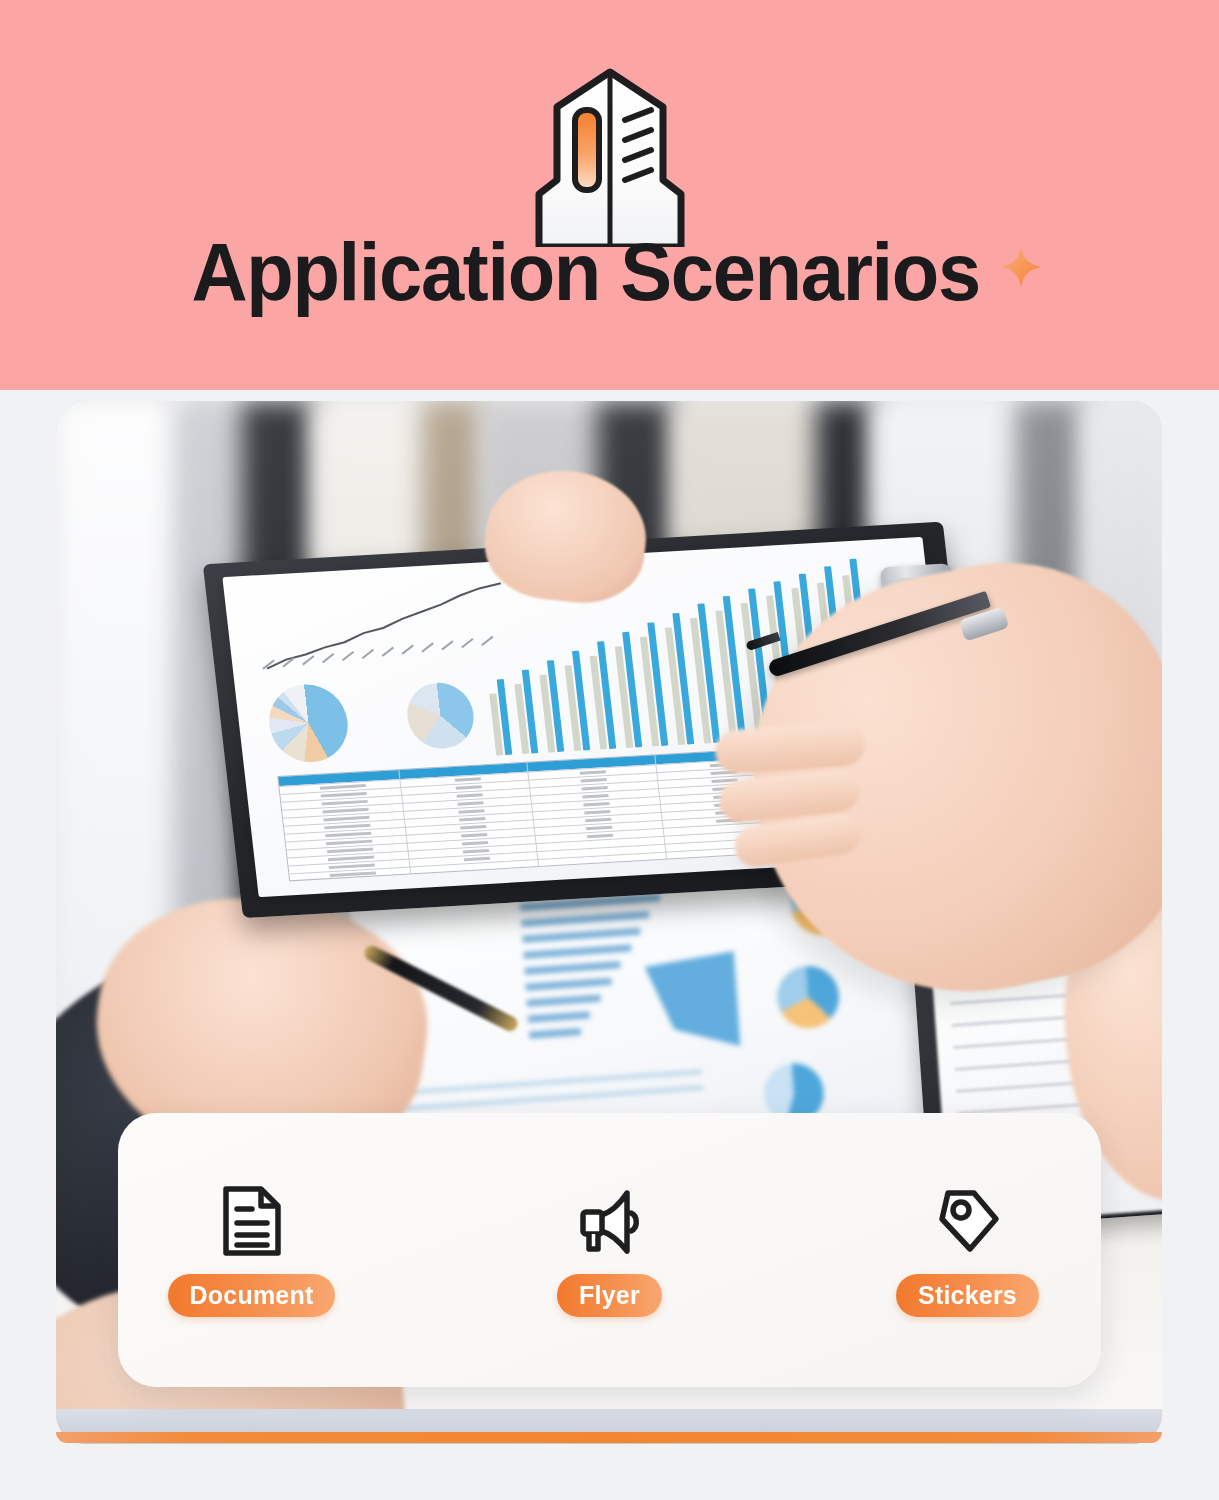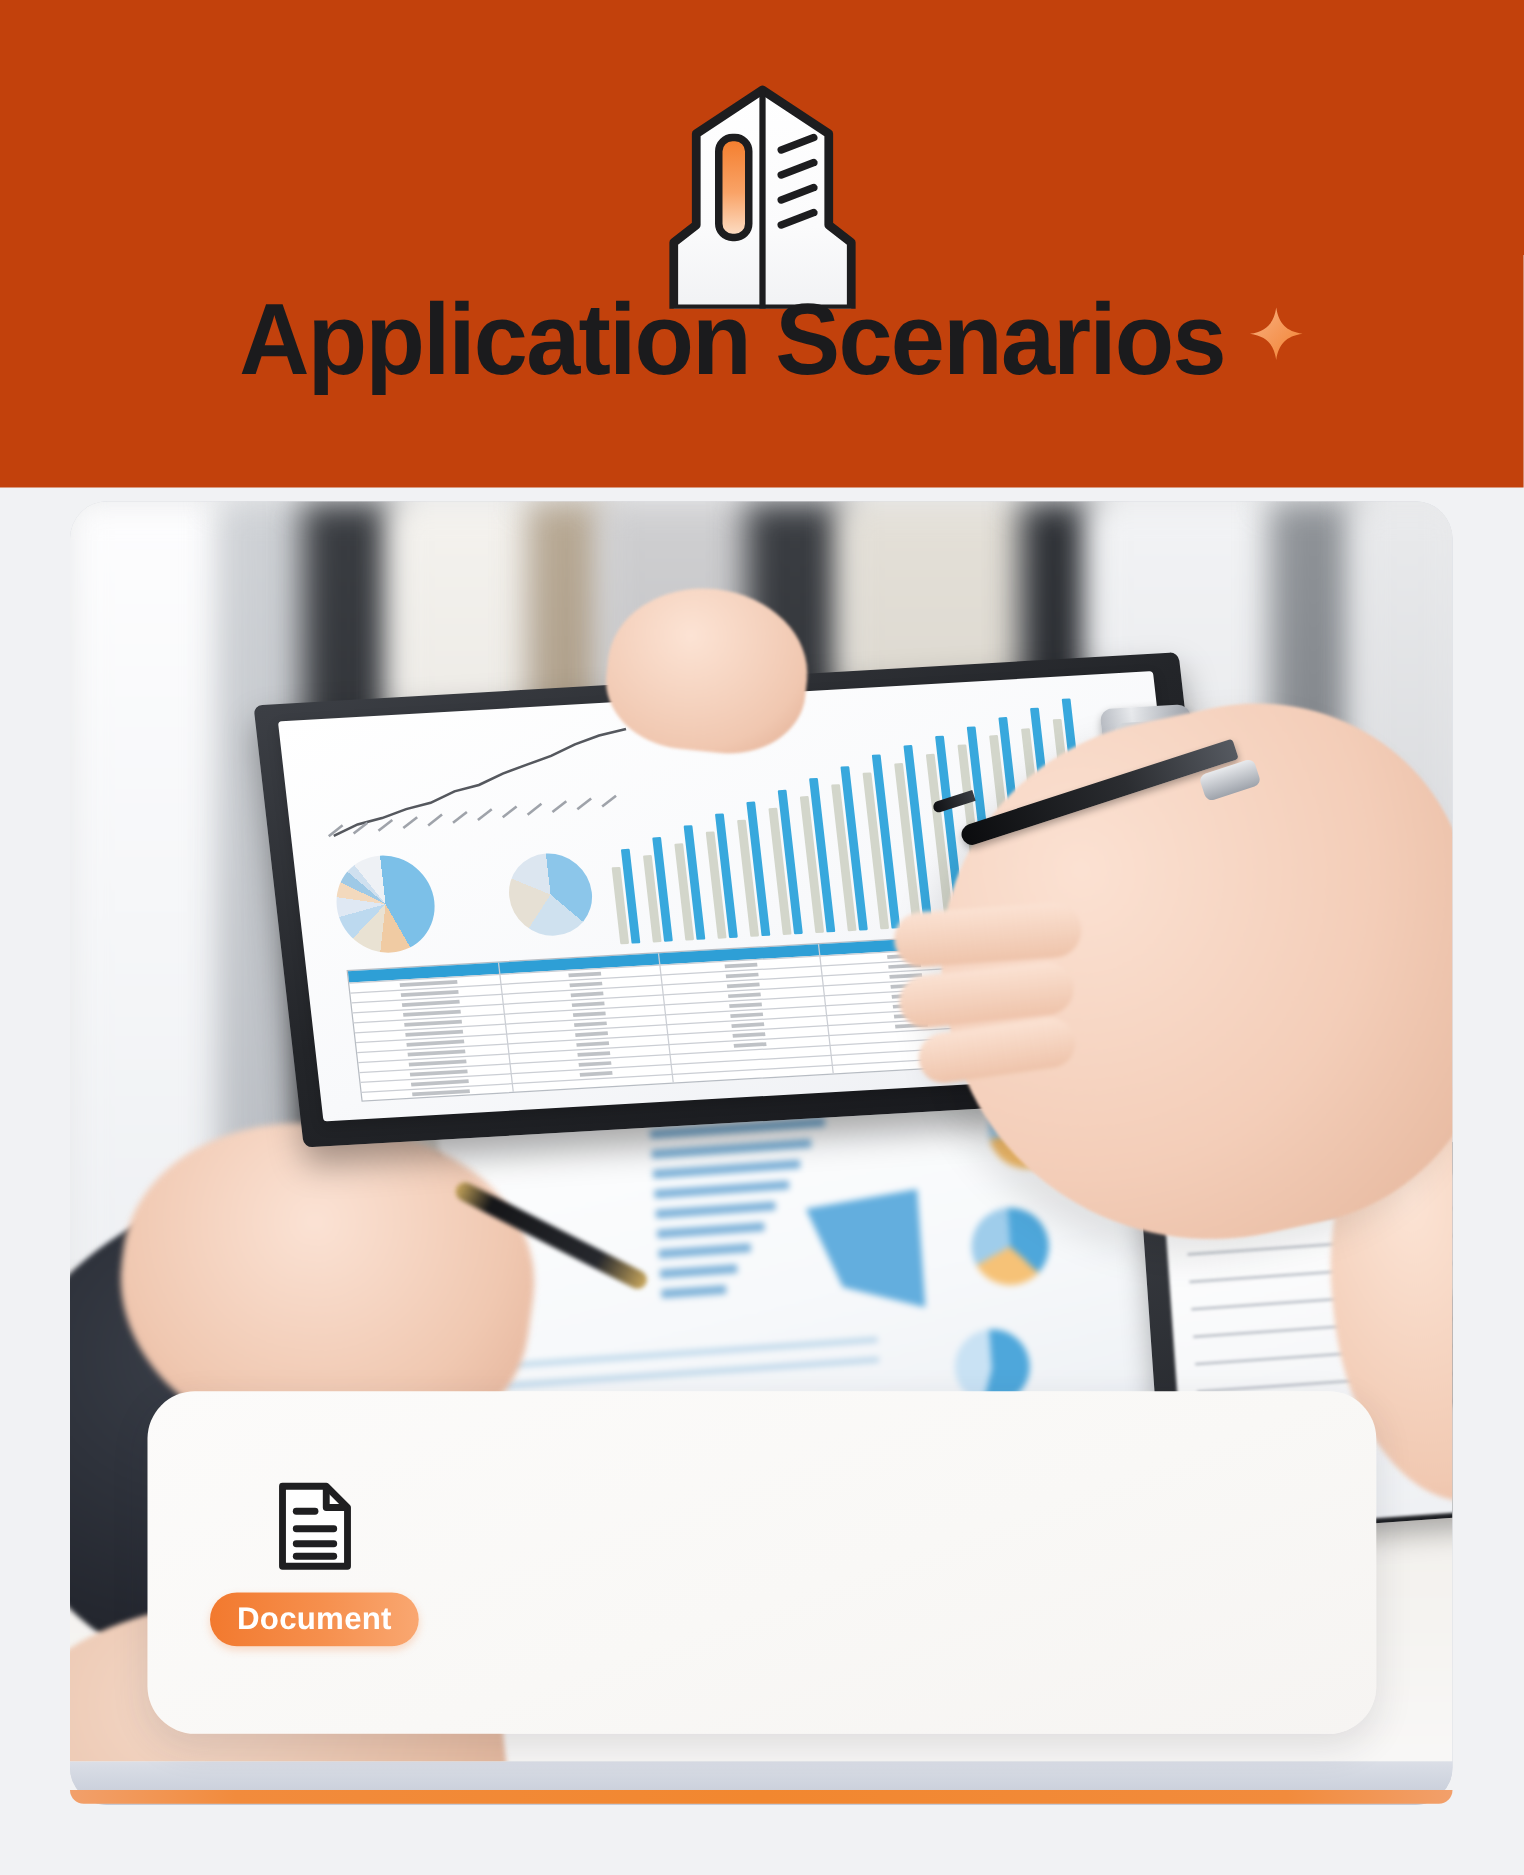--- a/index.html
+++ b/index.html
@@ -7,21 +7,21 @@
     width: 1219px; height: 1500px;
     background: #f1f2f4;
     font-family: "Liberation Sans", sans-serif;
     overflow: hidden;
   }
   .page { position: relative; width: 1219px; height: 1500px; background: #f1f2f4; }
 
   
   .header {
     position: absolute; left: 0; top: 0; width: 1219px; height: 390px;
-    background: #c2410c;
+    background: #fca5a5;
   }
   .logo-wrap {
     position: absolute; left: 50%; top: 62px; transform: translateX(-50%);
     width: 230px; height: 185px;
   }
   .title-row {
     position: absolute; left: 0; top: 232px; width: 1219px;
     display: flex; align-items: flex-start; justify-content: center;
   }
   .title {
@@ -552,18 +552,38 @@
               <line x1="16" y1="50" x2="46" y2="50"></line>
               <line x1="16" y1="60" x2="46" y2="60"></line>
             </g>
           </svg>
         </div>
         <div class="chip">Document</div>
       </div>
 
 
 
-
+      <div class="cat">
+        <div class="cat-icon">
+          <svg width="70" height="68" viewBox="0 0 70 68">
+            <path d="M52 6 C44 18 34 26 26 28 L26 44 C34 46 44 54 52 64 Z" fill="#fff" stroke="#1f1f21" stroke-width="5.5" stroke-linejoin="round"></path>
+            <rect x="8" y="25" width="19" height="22" rx="3" fill="#fff" stroke="#1f1f21" stroke-width="5.5"></rect>
+            <path d="M14 47 L14 62 H23 L23 47" fill="#fff" stroke="#1f1f21" stroke-width="5.5" stroke-linejoin="round"></path>
+            <path d="M56 26 C63 29 63 41 56 44" fill="none" stroke="#1f1f21" stroke-width="5.5" stroke-linecap="round"></path>
+          </svg>
+        </div>
+        <div class="chip">Flyer</div>
+      </div>
+
+      <div class="cat">
+        <div class="cat-icon">
+          <svg width="68" height="72" viewBox="0 0 68 72">
+            <path d="M14 8 H40 L62 34 L36 64 L8 34 Z" fill="#fff" stroke="#1f1f21" stroke-width="5.5" stroke-linejoin="round"></path>
+            <circle cx="27" cy="25" r="8" fill="#fff" stroke="#1f1f21" stroke-width="5.5"></circle>
+          </svg>
+        </div>
+        <div class="chip">Stickers</div>
+      </div>
 
     </div>
   </div>
 
 </div>
 
 </body></html>

